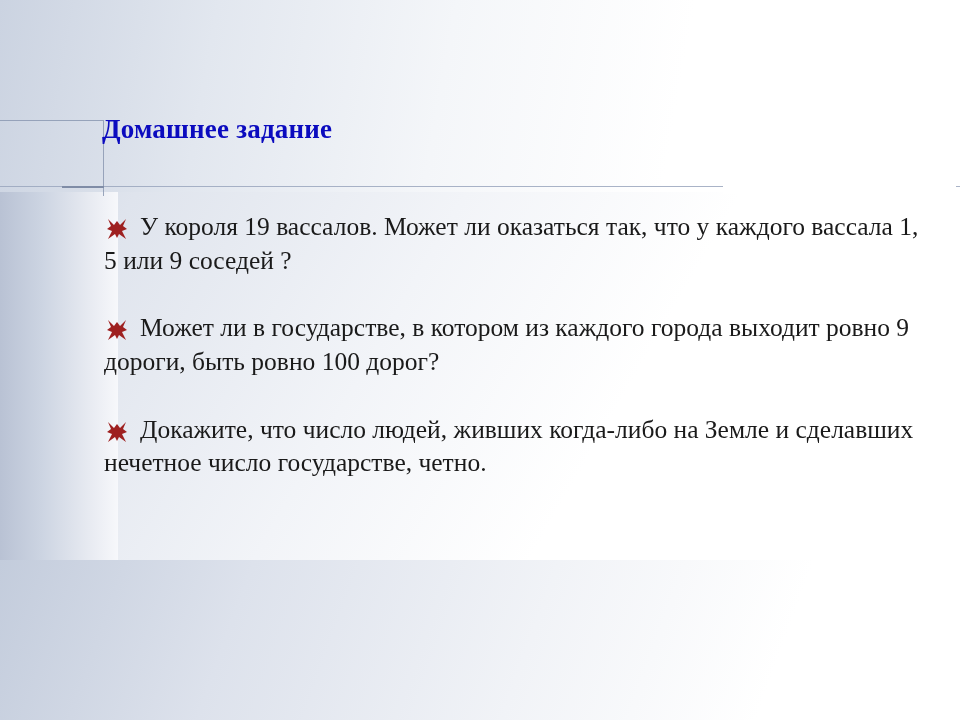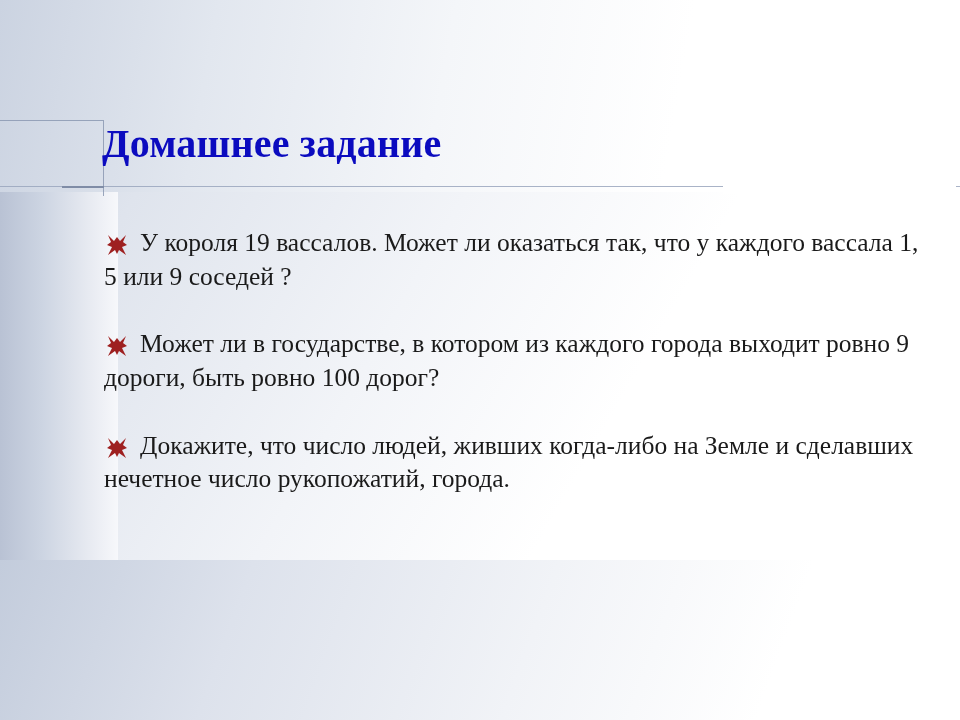--- a/index.html
+++ b/index.html
@@ -85,35 +85,35 @@
     top: 186px;
     width: 42px;
     height: 2px;
     background: #7f8ca6;
   }
 
   
   .title {
     position: absolute;
     left: 102px;
-    top: 120px;
+    top: 114px;
     font-family: "Liberation Serif", serif;
-    font-size: 40px;
+    font-size: 27px;
     font-weight: bold;
     color: #0b0bbf;
     letter-spacing: 0.2px;
     white-space: nowrap;
     text-align: right;
   }
 
   
   .content {
     position: absolute;
     left: 104px;
-    top: 226px;
+    top: 210px;
     width: 816px;
   }
   .bullet-item {
     position: relative;
     margin-bottom: 34px;
     padding-left: 0;
   }
   .bullet-icon {
     position: absolute;
     left: 0;
@@ -180,21 +180,21 @@
       </span>
       <span class="bullet-text"> Может ли в государстве, в котором из каждого города выходит ровно 9 дороги, быть ровно 100 дорог?</span>
     </div>
 
     <div class="bullet-item">
       <span class="bullet-icon">
         <svg width="26" height="26" viewBox="0 0 26 26" aria-hidden="true">
           <path d="M4 3 L10 9 L13 5 L16 9 L22 3 L19 10 L23 13 L18 15 L22 23 L15 18 L13 22 L11 18 L4 23 L8 15 L3 13 L7 10 Z" fill="#9e2020"></path>
         </svg>
       </span>
-      <span class="bullet-text"> Докажите, что число людей, живших когда-либо на Земле и сделавших нечетное число рукопожатий, города.</span>
+      <span class="bullet-text"> Докажите, что число людей, живших когда-либо на Земле и сделавших нечетное число государстве, четно.</span>
     </div>
 
   </div>
 
   <div class="picture">
     <div class="pic-bg"></div>
 
     <svg width="233" height="190" viewBox="0 0 233 190" aria-hidden="true">
 
       <rect x="0" y="0" width="233" height="190" fill="#ffffff"></rect>

